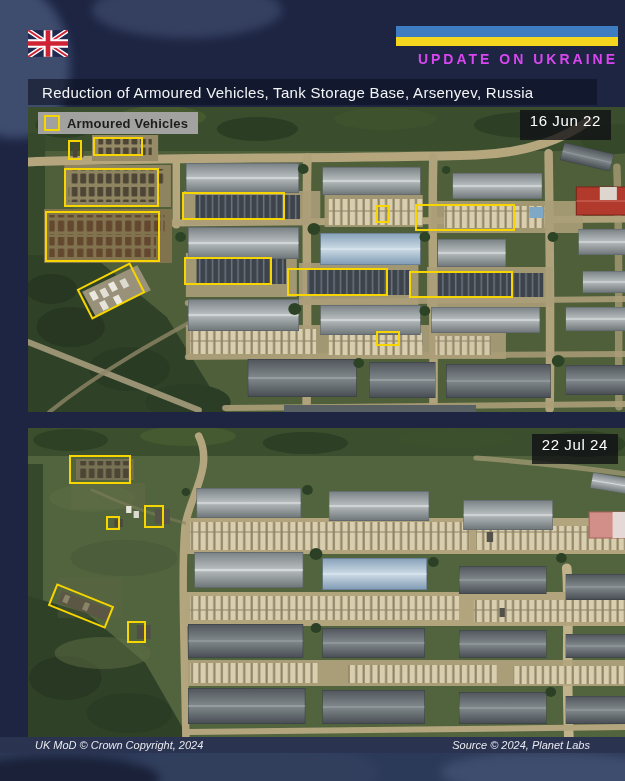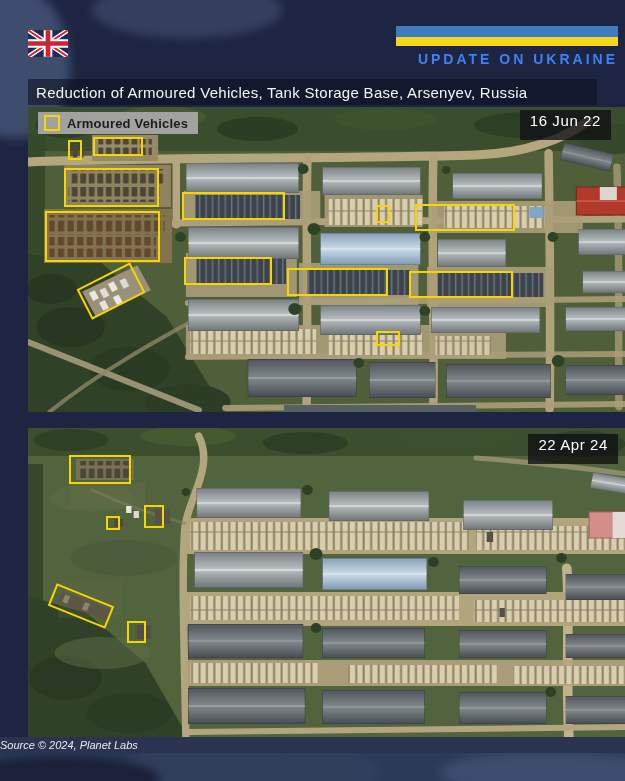--- a/index.html
+++ b/index.html
@@ -15,26 +15,26 @@
   .blob.b6{left:120px;top:742px;width:260px;height:60px;background:#33415f;border-radius:50%;opacity:.8;}
 
   
   .header{position:absolute;left:28px;top:26px;width:569px;height:46px;}
   .brand{position:absolute;left:0;top:4px;display:flex;align-items:center;gap:9px;}
   .brand svg{display:block;}
   .brand-name{font-size:23px;font-weight:700;letter-spacing:.2px;color:#fff;}
   .banner{position:absolute;right:-21px;top:0;width:222px;text-align:right;}
   .stripe-blue{height:11px;background:var(--ukraine-blue,#3f7dc2);}
   .stripe-yellow{height:9px;background:var(--ukraine-yellow,#f5d61f);}
-  .banner-label{margin-top:5px;font-size:14px;font-weight:700;letter-spacing:3px;color:#3b82f6;}
+  .banner-label{margin-top:5px;font-size:14px;font-weight:700;letter-spacing:3px;color:#d946ef;}
 
   
   .titlebar{position:absolute;left:28px;top:79px;width:569px;height:26px;
             background:rgba(10,14,30,.55);display:flex;align-items:center;}
-  .titlebar span{padding-left:8px;font-size:15px;letter-spacing:.3px;color:#f4f5f7;}
+  .titlebar span{padding-left:14px;font-size:15px;letter-spacing:.3px;color:#f4f5f7;}
 
   
   .panel{position:absolute;left:28px;width:607px;overflow:hidden;background:#44543a;text-align:right;}
   .panel.before{top:107px;height:305px;}
   .panel.after{top:428px;height:309px;}
   .scene{position:absolute;left:0;top:0;width:100%;height:100%;}
   .anno-layer{position:absolute;left:0;top:0;width:100%;height:100%;}
   .anno{position:absolute;border:2.5px solid var(--annotation-yellow,#f6d500);box-sizing:border-box;}
 
   .legend{position:absolute;left:10px;top:5px;height:22px;display:flex;align-items:center;gap:7px;
@@ -379,20 +379,21 @@
       </g>
     </svg>
 
     <div class="anno-layer">
         <div class="anno" style="left: 41px; top: 27px; width: 62px; height: 29px;"></div>
         <div class="anno" style="left: 78px; top: 88px; width: 14px; height: 14px;"></div>
         <div class="anno" style="left: 116px; top: 77px; width: 20px; height: 23px;"></div>
         <div class="anno" style="left: 22px; top: 166px; width: 62px; height: 24px; transform: rotate(22deg);"></div>
         <div class="anno" style="left: 99px; top: 193px; width: 19px; height: 22px;"></div>
       </div>
-    <div class="date-chip">22 Apr 24</div>
+    <div class="date-chip">22 Jul 24</div>
   </div>
 
   <div class="footerbar">
+    <span class="fl">UK MoD © Crown Copyright, 2024</span>
     <span class="fr">Source © 2024,  Planet Labs</span>
   </div>
 
 </div>
 
 </body></html>

